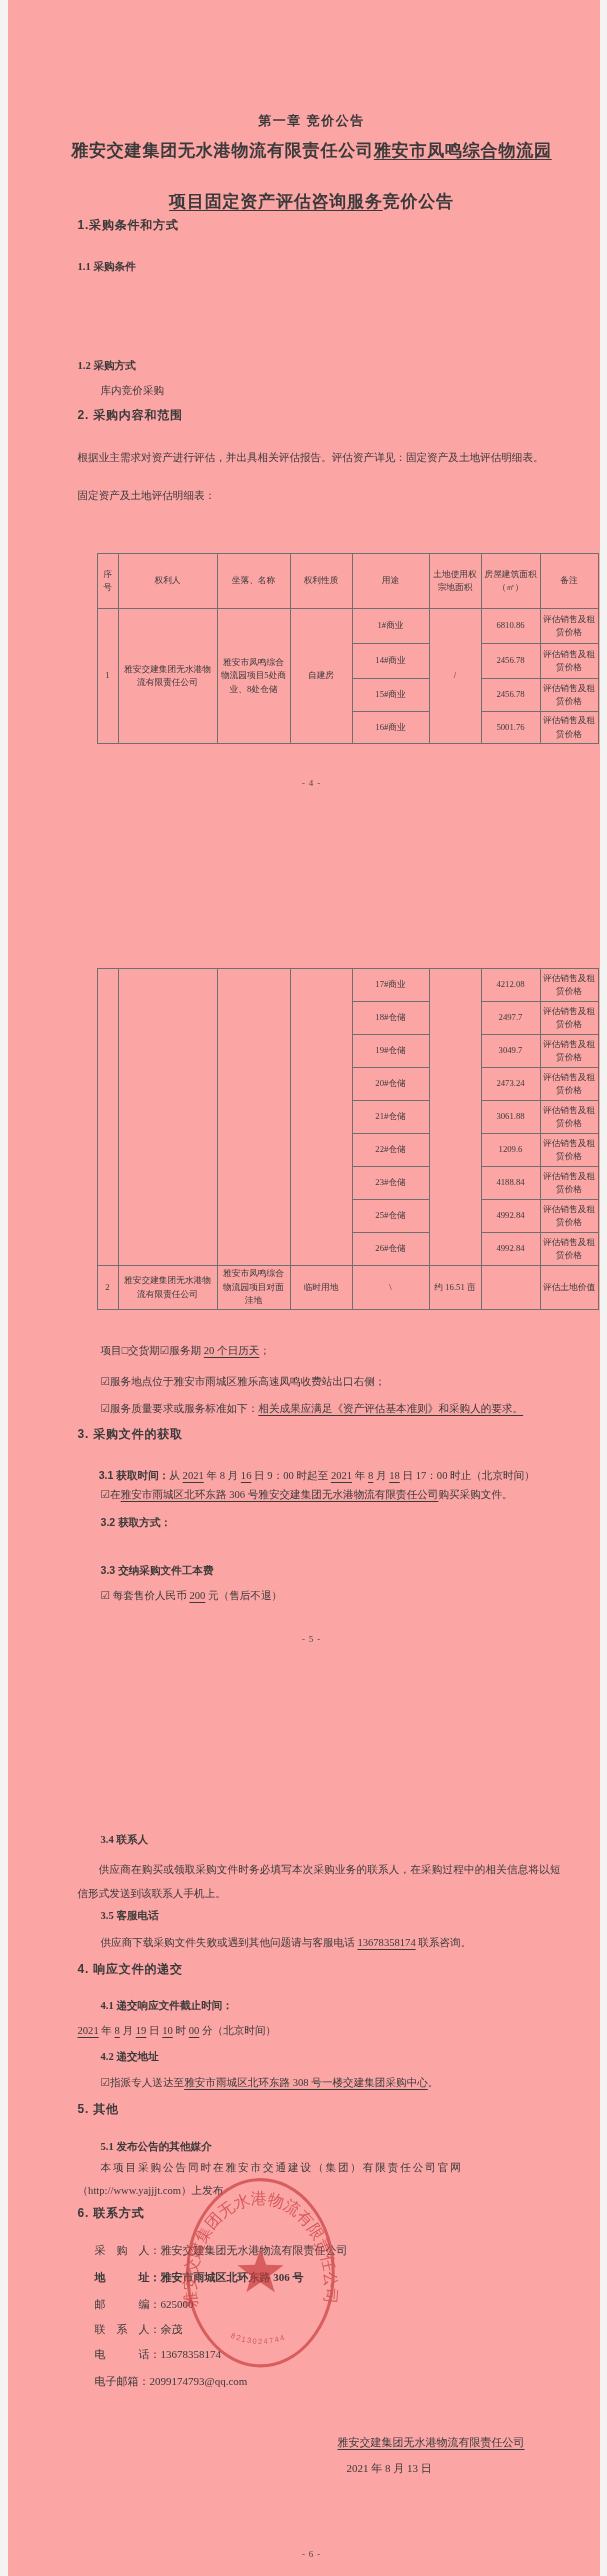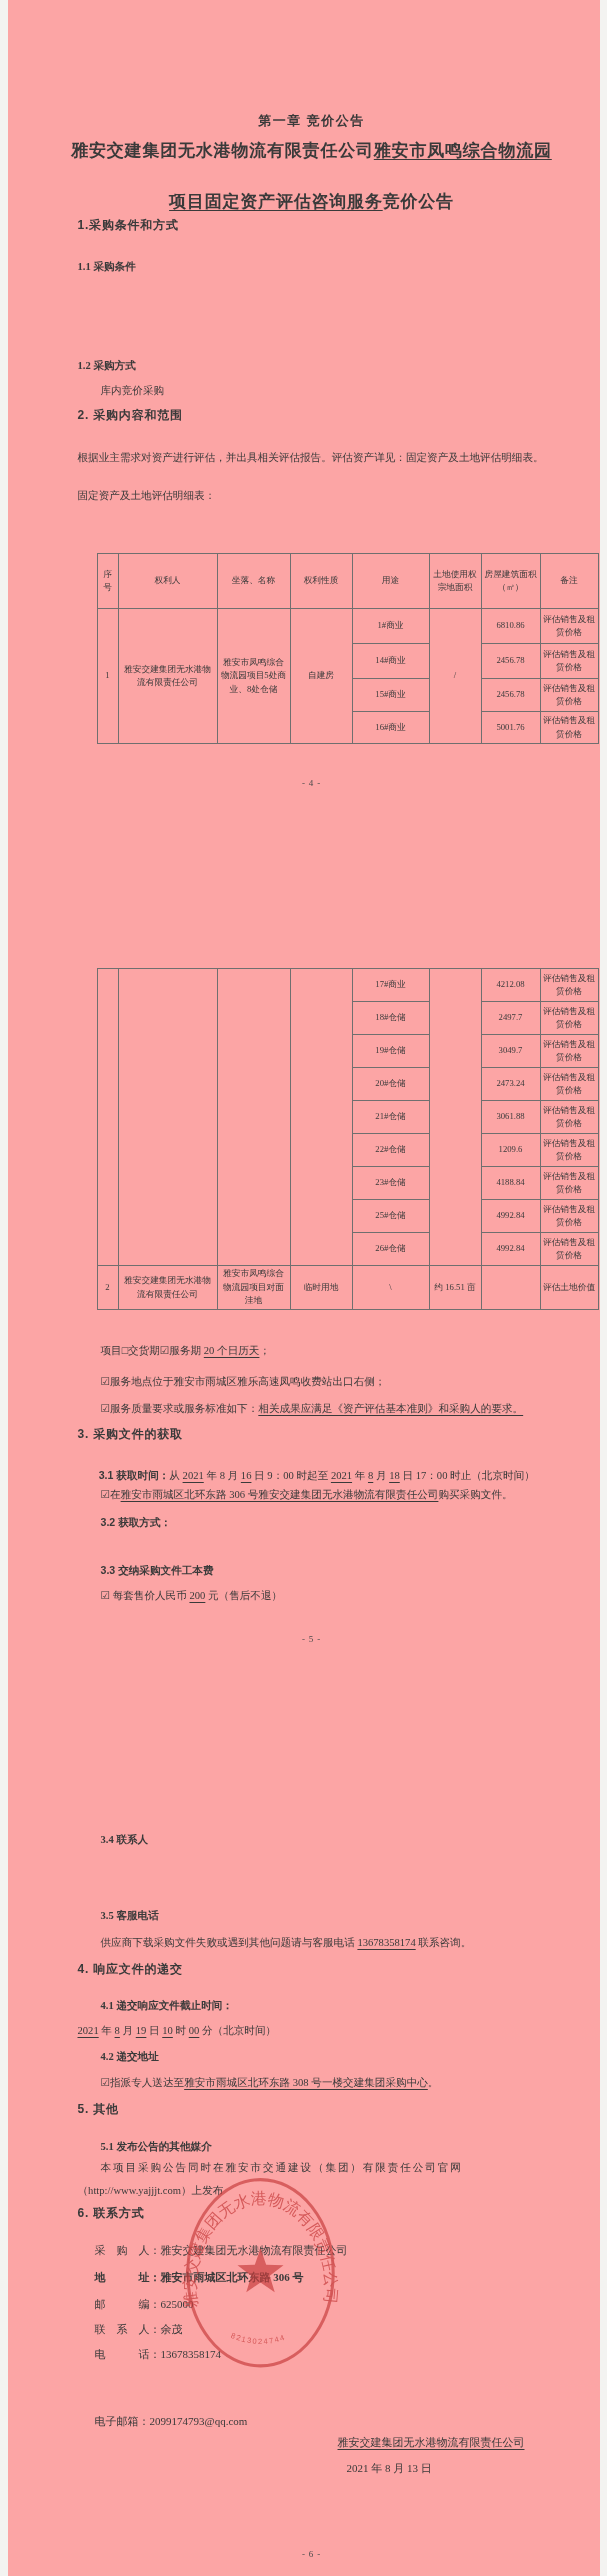--- a/index.html
+++ b/index.html
@@ -174,41 +174,42 @@
   <div class="abs h1" style="top:1426px;left:70px;">3. 采购文件的获取</div>
   <div class="abs body" style="top:1464px;left:70px;width:483px;text-indent:2em;line-height:23px;"><span class="h2b">3.1 获取时间：</span><span>从 </span><span class="u">2021</span><span> 年 8 月 </span><span class="u">16</span><span> 日 9：00 时起至 </span><span class="u">2021</span><span> 年 </span><span class="u">8</span><span> 月 </span><span class="u">18</span><span> 日 17：00 时止（北京时间）</span></div>
   <div class="abs h2b" style="top:1516px;left:93px;">3.2 获取方式：</div>
   <div class="abs line" style="top:1456px;left:93px;margin-top:32px;"><span>☑在</span><span class="u">雅安市雨城区北环东路 306 号雅安交建集团无水港物流有限责任公司</span><span>购买采购文件。</span></div>
   <div class="abs h2b" style="top:1564px;left:93px;">3.3 交纳采购文件工本费</div>
   <div class="abs line" style="top:1589px;left:93px;"><span>☑ 每套售价人民币 </span><span class="u">200</span><span> 元（售后不退）</span></div>
 
   <div class="abs center pagenum" style="top:1634px;">- 5 -</div>
 
   <div class="abs h2" style="top:1833px;left:93px;">3.4 联系人</div>
+  <div class="abs body" style="top:1858px;left:70px;width:483px;text-indent:2em;line-height:24px;">供应商在购买或领取采购文件时务必填写本次采购业务的联系人，在采购过程中的相关信息将以短信形式发送到该联系人手机上。</div>
   <div class="abs h2" style="top:1909px;left:93px;">3.5 客服电话</div>
   <div class="abs line" style="top:1936px;left:93px;"><span>供应商下载采购文件失败或遇到其他问题请与客服电话 </span><span class="u">13678358174</span><span> 联系咨询。</span></div>
 
   <div class="abs h1" style="top:1961px;left:70px;">4. 响应文件的递交</div>
   <div class="abs h2" style="top:1999px;left:93px;">4.1 递交响应文件截止时间：</div>
   <div class="abs line" style="top:2024px;left:70px;"><span class="u">2021</span><span> 年 </span><span class="u">8</span><span> 月 </span><span class="u">19</span><span> 日 </span><span class="u">10</span><span> 时 </span><span class="u">00</span><span> 分（北京时间）</span></div>
   <div class="abs h2" style="top:2050px;left:93px;">4.2 递交地址</div>
   <div class="abs line" style="top:2076px;left:93px;"><span>☑指派专人送达至</span><span class="u">雅安市雨城区北环东路 308 号一楼交建集团采购中心</span><span>。</span></div>
 
   <div class="abs h1" style="top:2101px;left:70px;">5. 其他</div>
   <div class="abs h2" style="top:2140px;left:93px;">5.1 发布公告的其他媒介</div>
   <div class="abs line" style="top:2161px;left:93px;letter-spacing:1.9px;">本项目采购公告同时在雅安市交通建设（集团）有限责任公司官网</div>
   <div class="abs line" style="top:2184px;left:70px;">（http://www.yajjjt.com）上发布</div>
 
   <div class="abs h1" style="top:2205px;left:70px;">6. 联系方式</div>
   <div class="abs signline" style="top:2243px;left:87px;">采　购　人：雅安交建集团无水港物流有限责任公司</div>
   <div class="abs signline" style="top:2270px;left:87px;font-weight:bold;">地　　　址：雅安市雨城区北环东路 306 号</div>
   <div class="abs signline" style="top:2297px;left:87px;">邮　　　编：625000</div>
   <div class="abs signline" style="top:2322px;left:87px;">联　系　人：余茂</div>
   <div class="abs signline" style="top:2347px;left:87px;">电　　　话：13678358174</div>
-  <div class="abs signline" style="top:2374px;left:87px;margin-top:40px;">电子邮箱：2099174793@qq.com</div>
+  <div class="abs signline" style="top:2374px;left:87px;">电子邮箱：2099174793@qq.com</div>
 
   <div class="abs signline u" style="top:2435px;left:330px;">雅安交建集团无水港物流有限责任公司</div>
   <div class="abs signline" style="top:2461px;left:339px;">2021 年 8 月 13 日</div>
 
   <div class="abs center pagenum" style="top:2549px;">- 6 -</div>
 
   <svg class="abs seal-svg" style="top:2174px;left:173px;" width="159" height="199" viewBox="0 0 210 262">
     <ellipse cx="105" cy="130" rx="96" ry="123" fill="none" stroke="#c84040" stroke-width="4" opacity="0.85"></ellipse>
     <polygon points="105,98 112.5,119.6 135.4,120.1 117.2,134 123.8,155.9 105,142.8 86.2,155.9 92.8,134 74.6,120.1 97.5,119.6" fill="#c84040" opacity="0.85"></polygon>
     <path id="sealTopArc" d="M 23 182 A 86 110 0 1 1 187 182" fill="none"></path>

